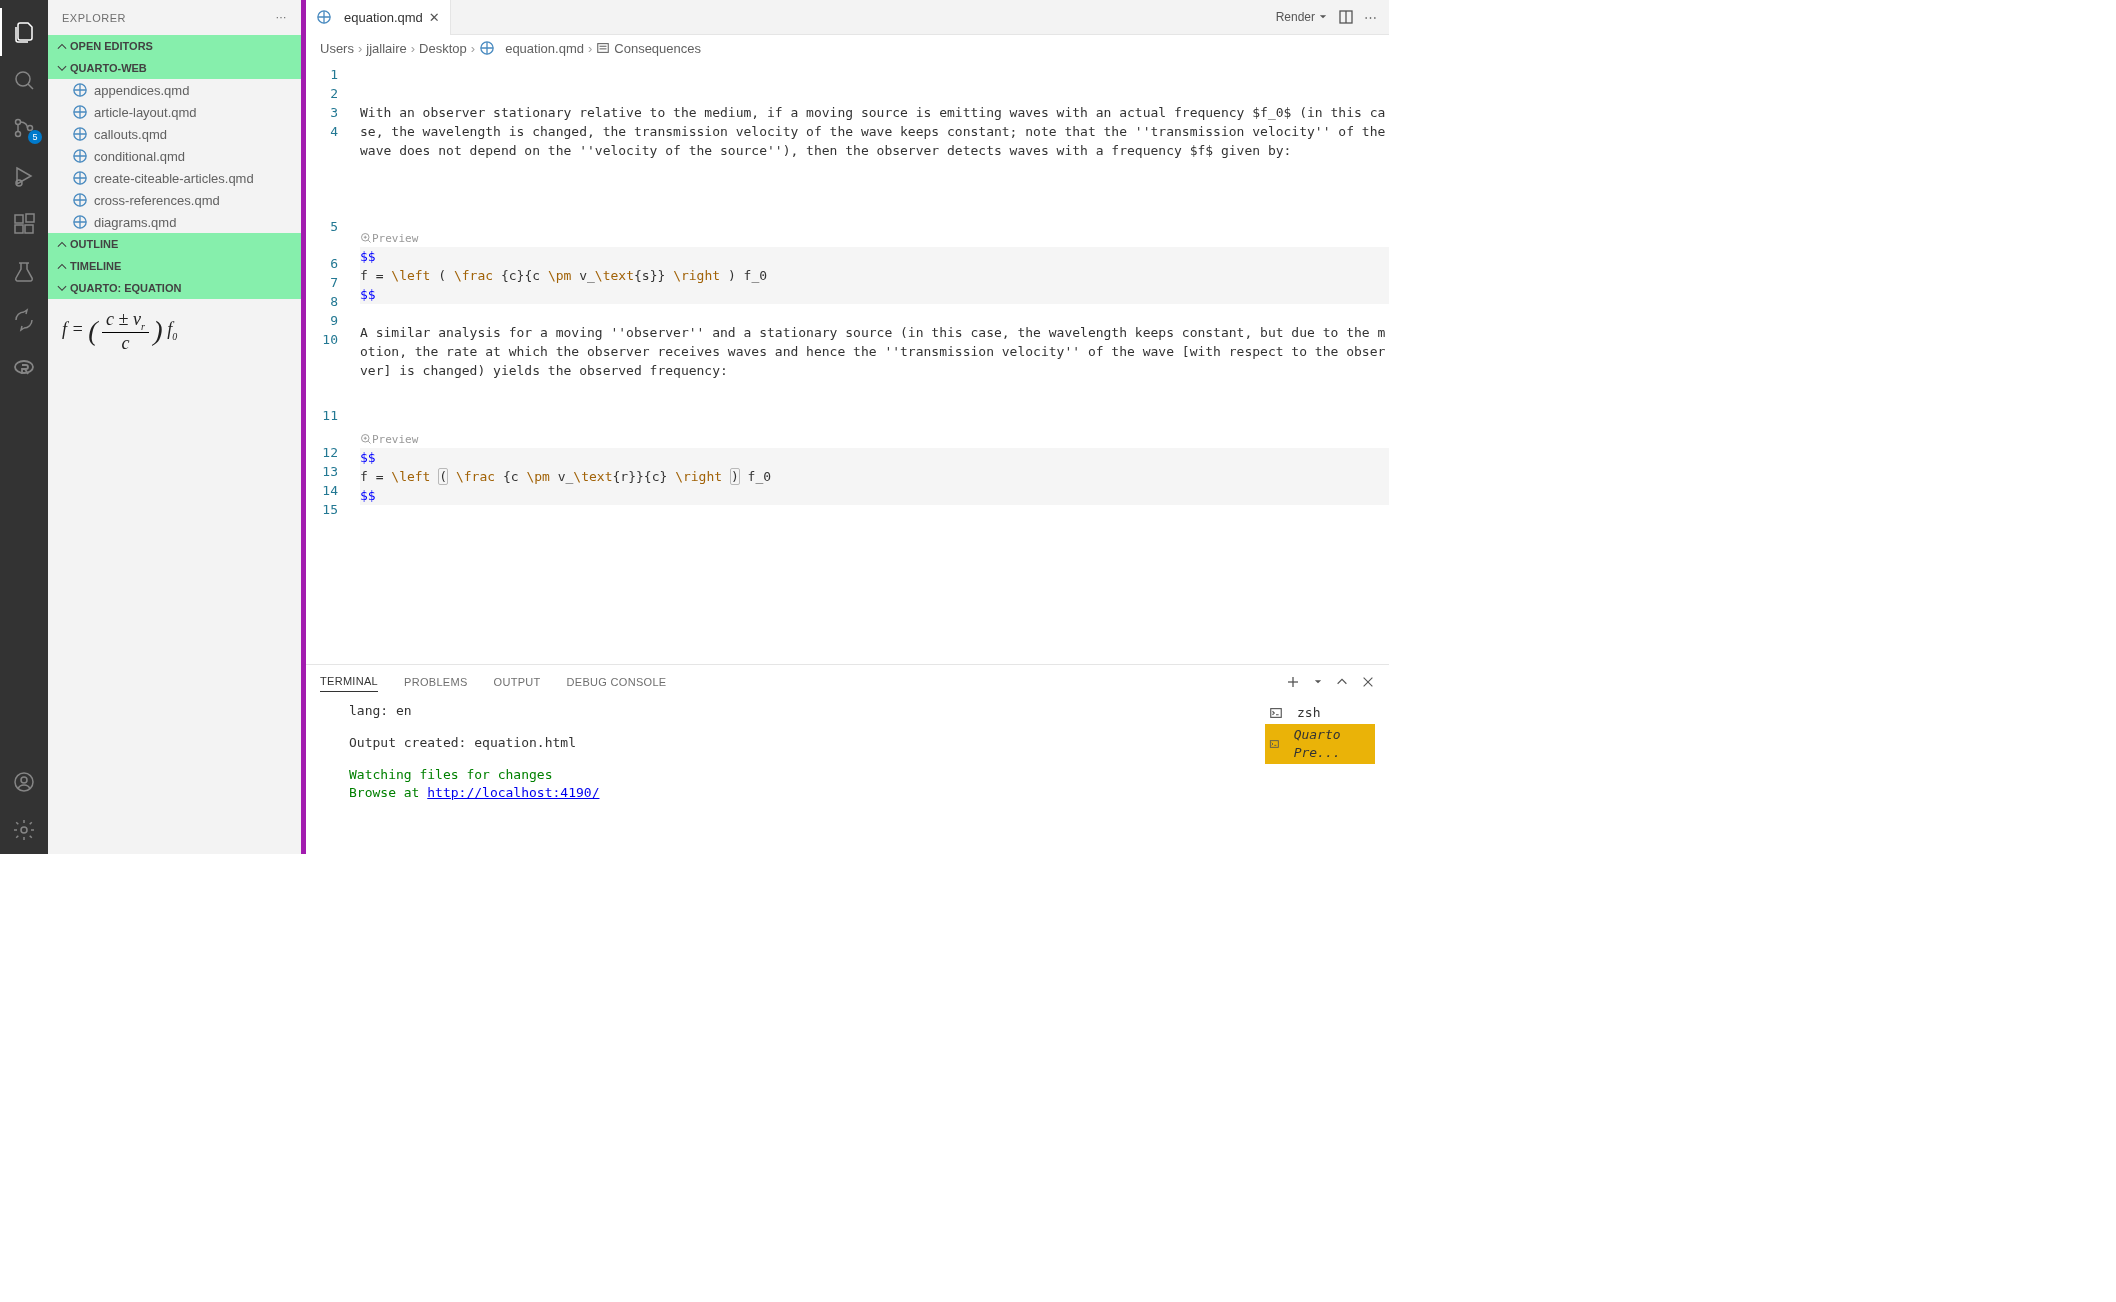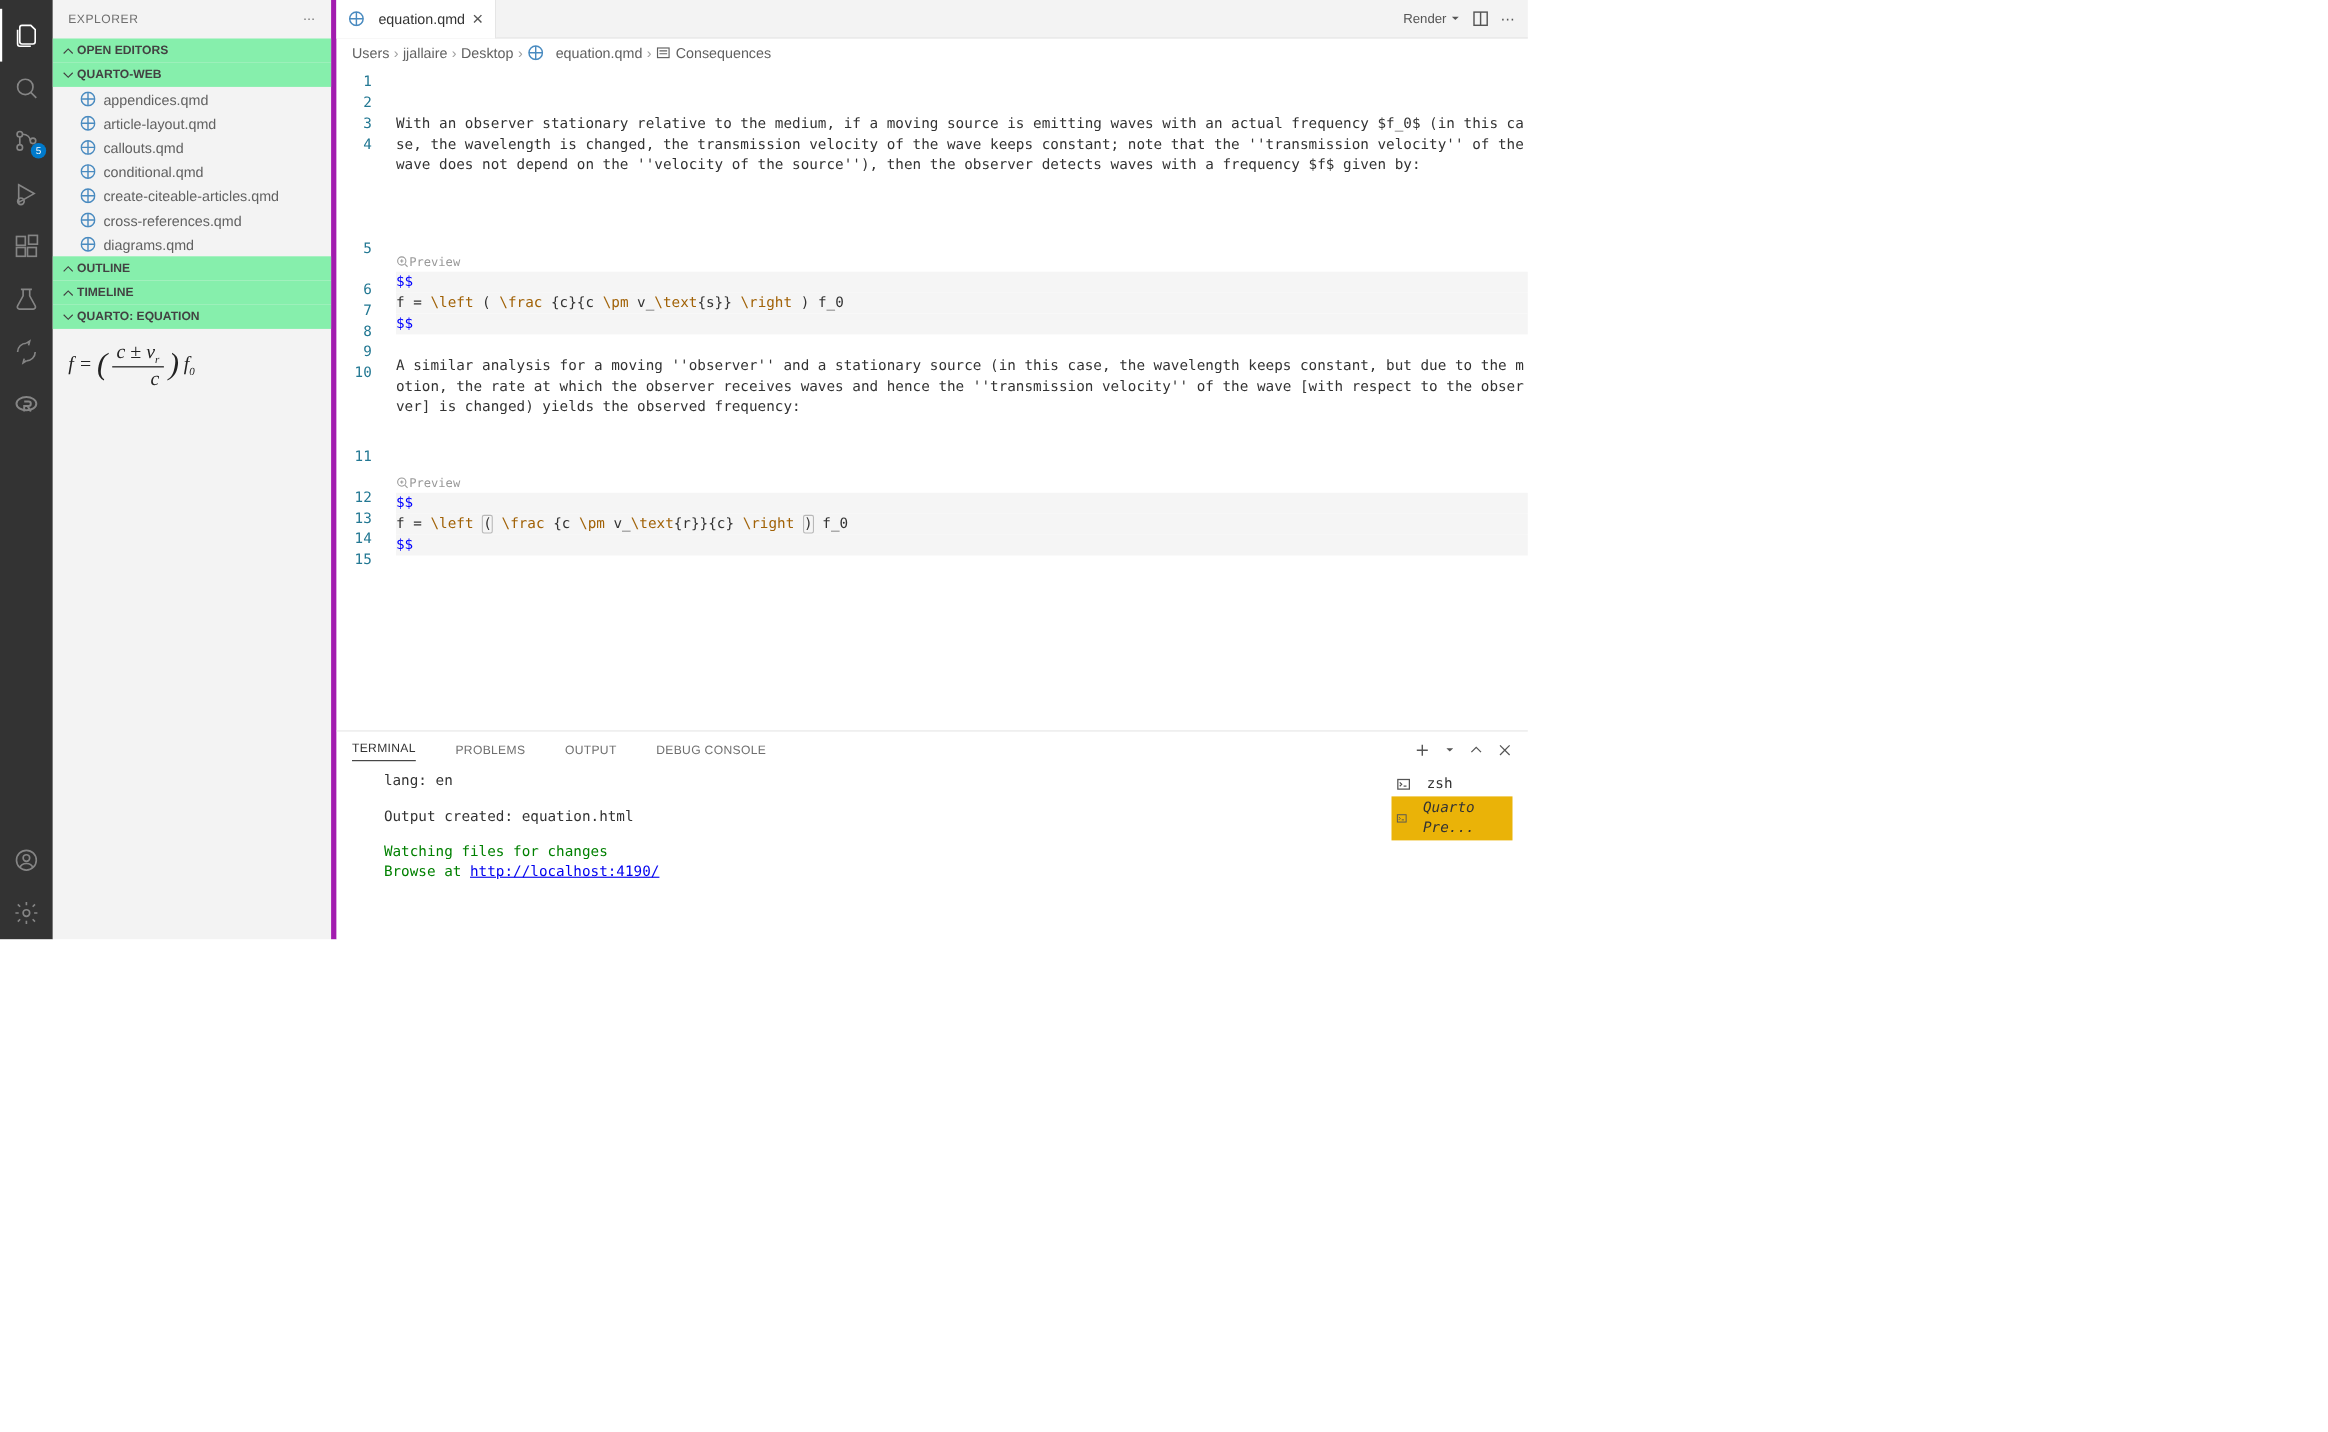--- a/index.html
+++ b/index.html
@@ -227,21 +227,21 @@
   height: 190px;
   border-top: 1px solid #e5e5e5;
   display: flex;
   flex-direction: column;
 }
 .panel-tabs {
   display: flex;
   align-items: center;
   height: 33px;
   padding: 0 14px;
-  gap: 36px;
+  gap: 26px;
   font-size: 11px;
   color: #6f6f6f;
 }
 .panel-tab { cursor: pointer; padding: 4px 0; letter-spacing: 0.3px; }
 .panel-tab.active { color: #333; border-bottom: 1px solid #333; }
 .panel-actions { margin-left: auto; display: flex; gap: 12px; color: #555; align-items: center; }
 .terminal-body {
   flex: 1;
   display: flex;
   font-family: "Menlo", "Consolas", monospace;
@@ -456,21 +456,21 @@
     <span class="chev">
       <svg width="12" height="12" viewBox="0 0 16 16" fill="currentColor">
           <path d="M3 5l5 5 5-5 1 1-6 6-6-6z"></path>
         </svg>
     </span>
     <span>QUARTO: EQUATION</span>
   </div>
   <div class="eq-preview">
     <span style="font-style:italic;">f</span> = 
     <span style="font-size:28px; vertical-align:middle;">(</span>
-    <span style="display:inline-block; text-align:right; vertical-align:middle;font-family:Liberation Serif, serif;">
+    <span style="display:inline-block; text-align:center; vertical-align:middle;font-family:Liberation Serif, serif;">
       <span style="display:block; border-bottom:1px solid #000; padding:0 4px;"><i>c</i> ± <i>v</i><sub style="font-size:10px;">r</sub></span>
       <span style="display:block; padding:0 4px;"><i>c</i></span>
     </span>
     <span style="font-size:28px; vertical-align:middle;">)</span>
     <span style="font-style:italic;">f</span><sub style="font-size:10px;">0</sub>
   </div>
 </div>
 
 <div class="main">
   <div class="tab-bar">

